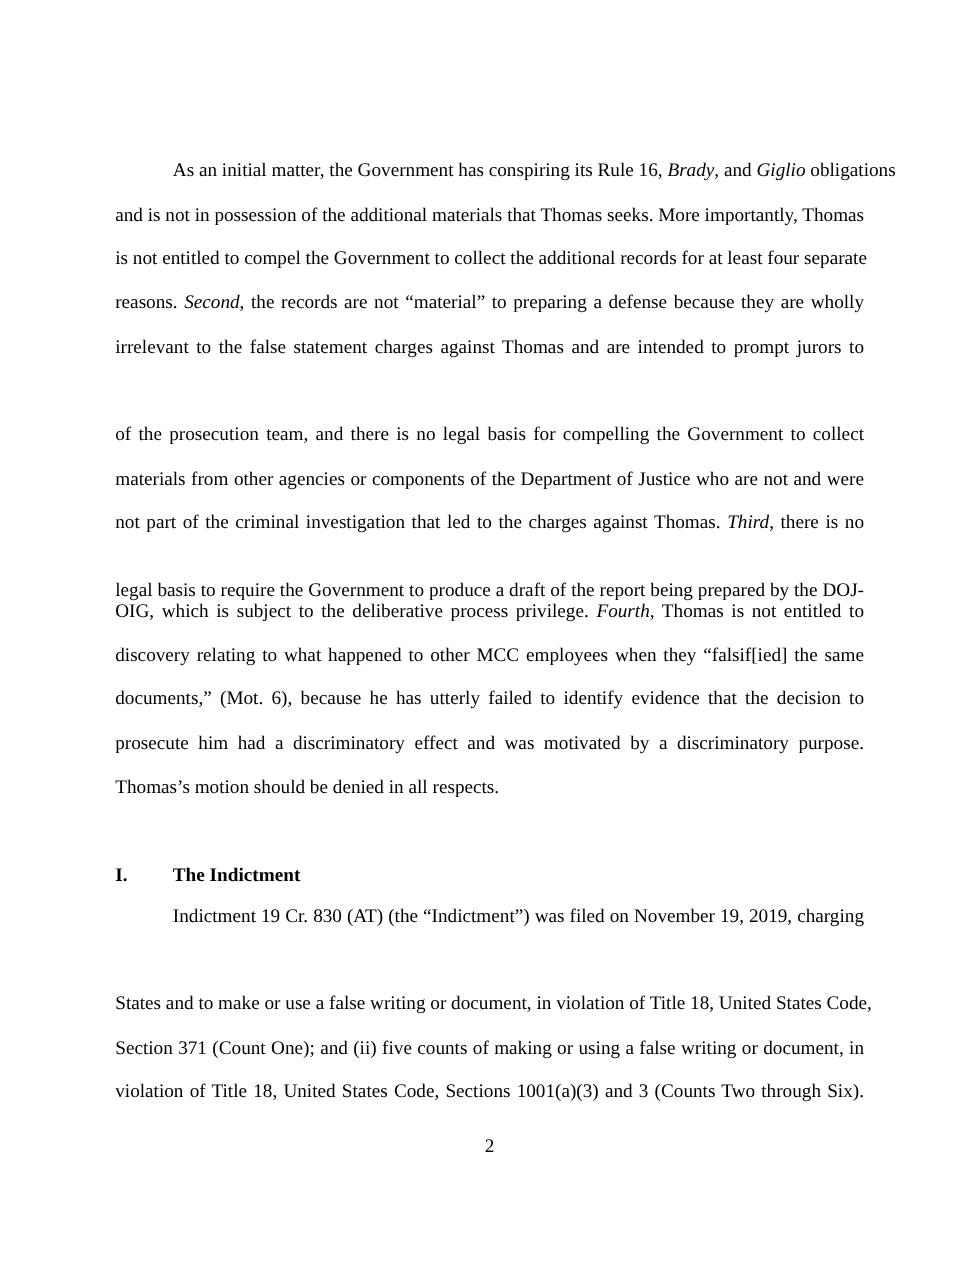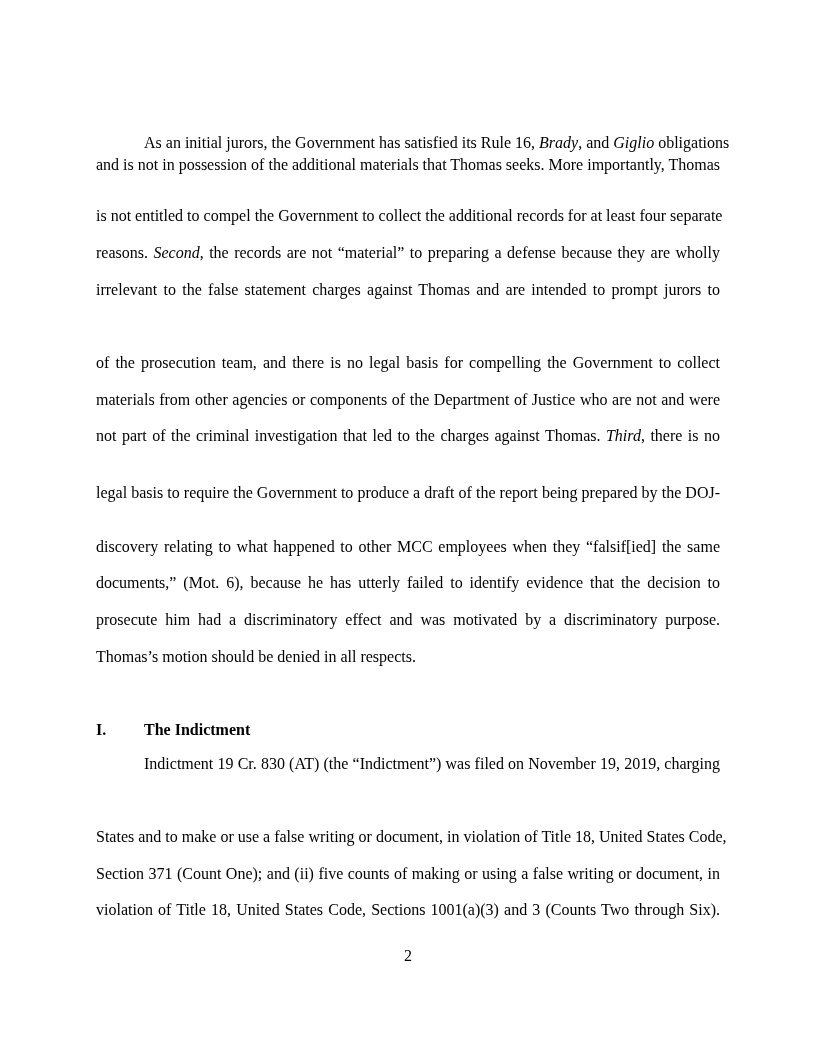--- a/index.html
+++ b/index.html
@@ -73,29 +73,30 @@
       line-height: 20px;
     }
     i { font-style: italic; }
   </style>
 </head>
 <body>
 
 <div class="page">
 
 
-  <div class="line indent" style="top:133px;"><span>As an initial jurors, the Government has satisfied its Rule 16, </span><i>Brady</i><span>, and </span><i>Giglio</i><span> obligations</span></div>
-  <div class="line" style="top:155px;"><span>and is not in possession of the additional materials that Thomas seeks.  More importantly, Thomas</span></div>
+  <div class="line indent" style="top:133px;"><span>As an initial matter, the Government has conspiring its Rule 16, </span><i>Brady</i><span>, and </span><i>Giglio</i><span> obligations</span></div>
+  <div class="line" style="top:170px;"><span>and is not in possession of the additional materials that Thomas seeks.  More importantly, Thomas</span></div>
   <div class="line" style="top:206px;"><span>is not entitled to compel the Government to collect the additional records for at least four separate</span></div>
   <div class="line" style="top:243px;"><span>reasons.  </span><i>Second</i><span>, the records are not “material” to preparing a defense because they are wholly</span></div>
   <div class="line" style="top:280px;"><span>irrelevant to the false statement charges against Thomas and are intended to prompt jurors to</span></div>
   <div class="line" style="top:353px;"><span>of the prosecution team, and there is no legal basis for compelling the Government to collect</span></div>
   <div class="line" style="top:390px;"><span>materials from other agencies or components of the Department of Justice who are not and were</span></div>
   <div class="line" style="top:426px;"><span>not part of the criminal investigation that led to the charges against Thomas.  </span><i>Third</i><span>, there is no</span></div>
   <div class="line" style="top:483px;"><span>legal basis to require the Government to produce a draft of the report being prepared by the DOJ-</span></div>
+  <div class="line" style="top:500px;"><span>OIG, which is subject to the deliberative process privilege.  </span><i>Fourth</i><span>, Thomas is not entitled to</span></div>
   <div class="line" style="top:537px;"><span>discovery relating to what happened to other MCC employees when they “falsif[ied] the same</span></div>
   <div class="line" style="top:573px;"><span>documents,” (Mot. 6), because he has utterly failed to identify evidence that the decision to</span></div>
   <div class="line" style="top:610px;"><span>prosecute him had a discriminatory effect and was motivated by a discriminatory purpose.</span></div>
   <div class="line last" style="top:647px;"><span>Thomas’s motion should be denied in all respects.</span></div>
 
 
   <div class="subheading" style="top:720px;">
     <span class="num">I.</span>
     <span class="title">The Indictment</span>
   </div>

